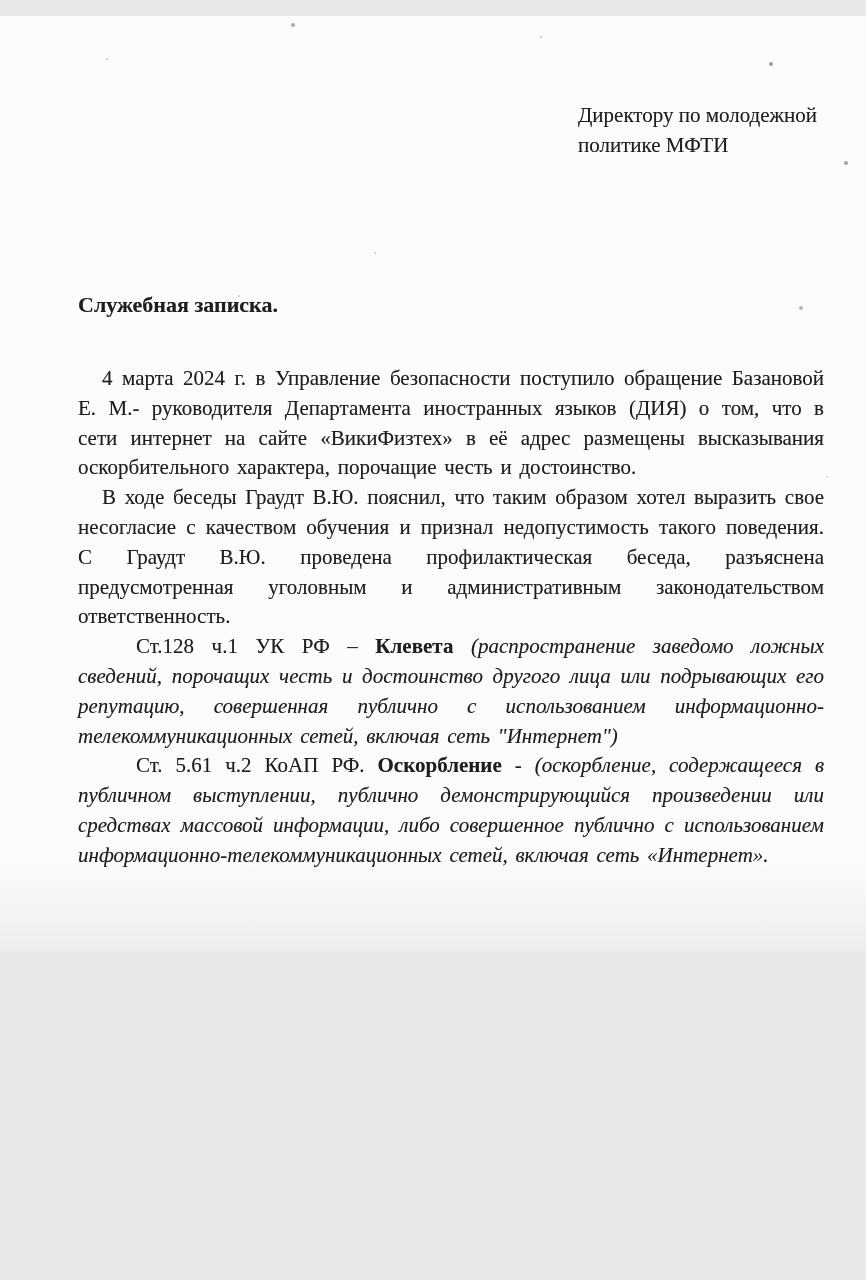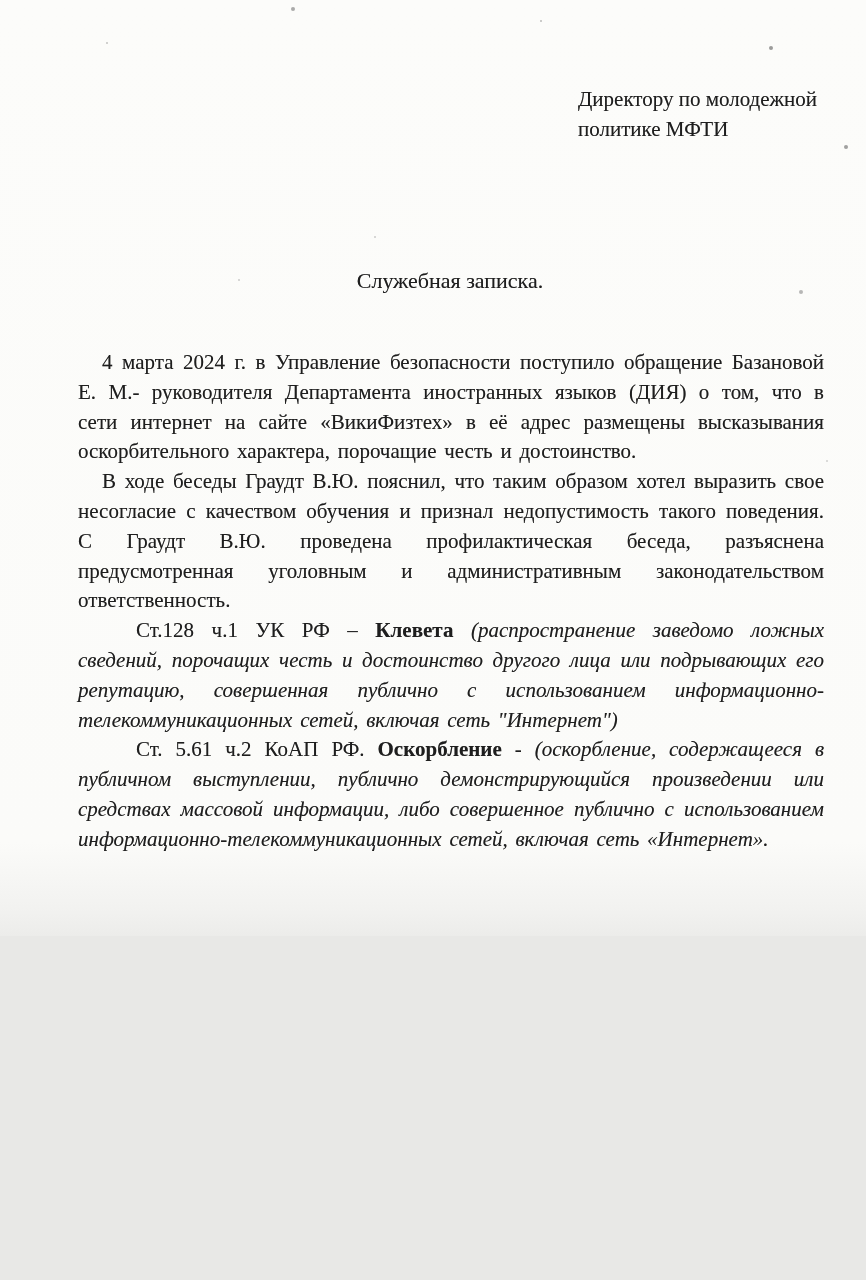--- a/index.html
+++ b/index.html
@@ -1,33 +1,33 @@
 <!DOCTYPE html>
 <html><head>
 <meta charset="utf-8">
 <style>
   html,body { margin:0; padding:0; background:#e8e8e6; }
   .page {
     position:relative;
     width:866px; height:936px;
-    margin:0 auto;
+    margin:16px auto;
     background:linear-gradient(180deg,#fcfcfa 0%,#fbfbf9 90%,#f2f2f0 97%,#ececea 100%);
     font-family:"Liberation Serif", serif;
     color:#1e1e1e;
     overflow:hidden;
     text-shadow:0 0 0.5px rgba(30,30,30,.45);
   }
   .recipient {
     position:absolute; left:578px; top:84px;
     font-size:21px; line-height:30px;
   }
   .recipient-name { margin-top:18px; }
   .memo-title {
-    position:absolute; top:268px; left:78px; width:744px;
-    text-align:center; font-size:22px;
+    position:absolute; top:276px; left:78px; width:744px;
+    font-size:22px;font-weight:bold;
   }
   .body-text {
     position:absolute; top:348px; left:78px; width:746px;
     font-size:21px; line-height:29.8px;
     text-align:justify; word-spacing:2.5px;
   }
   .body-text p { margin:0; }
   .indent-sm { text-indent:24px; }
   .indent-lg { text-indent:58px; }
   .term-bold { font-weight:bold; }

